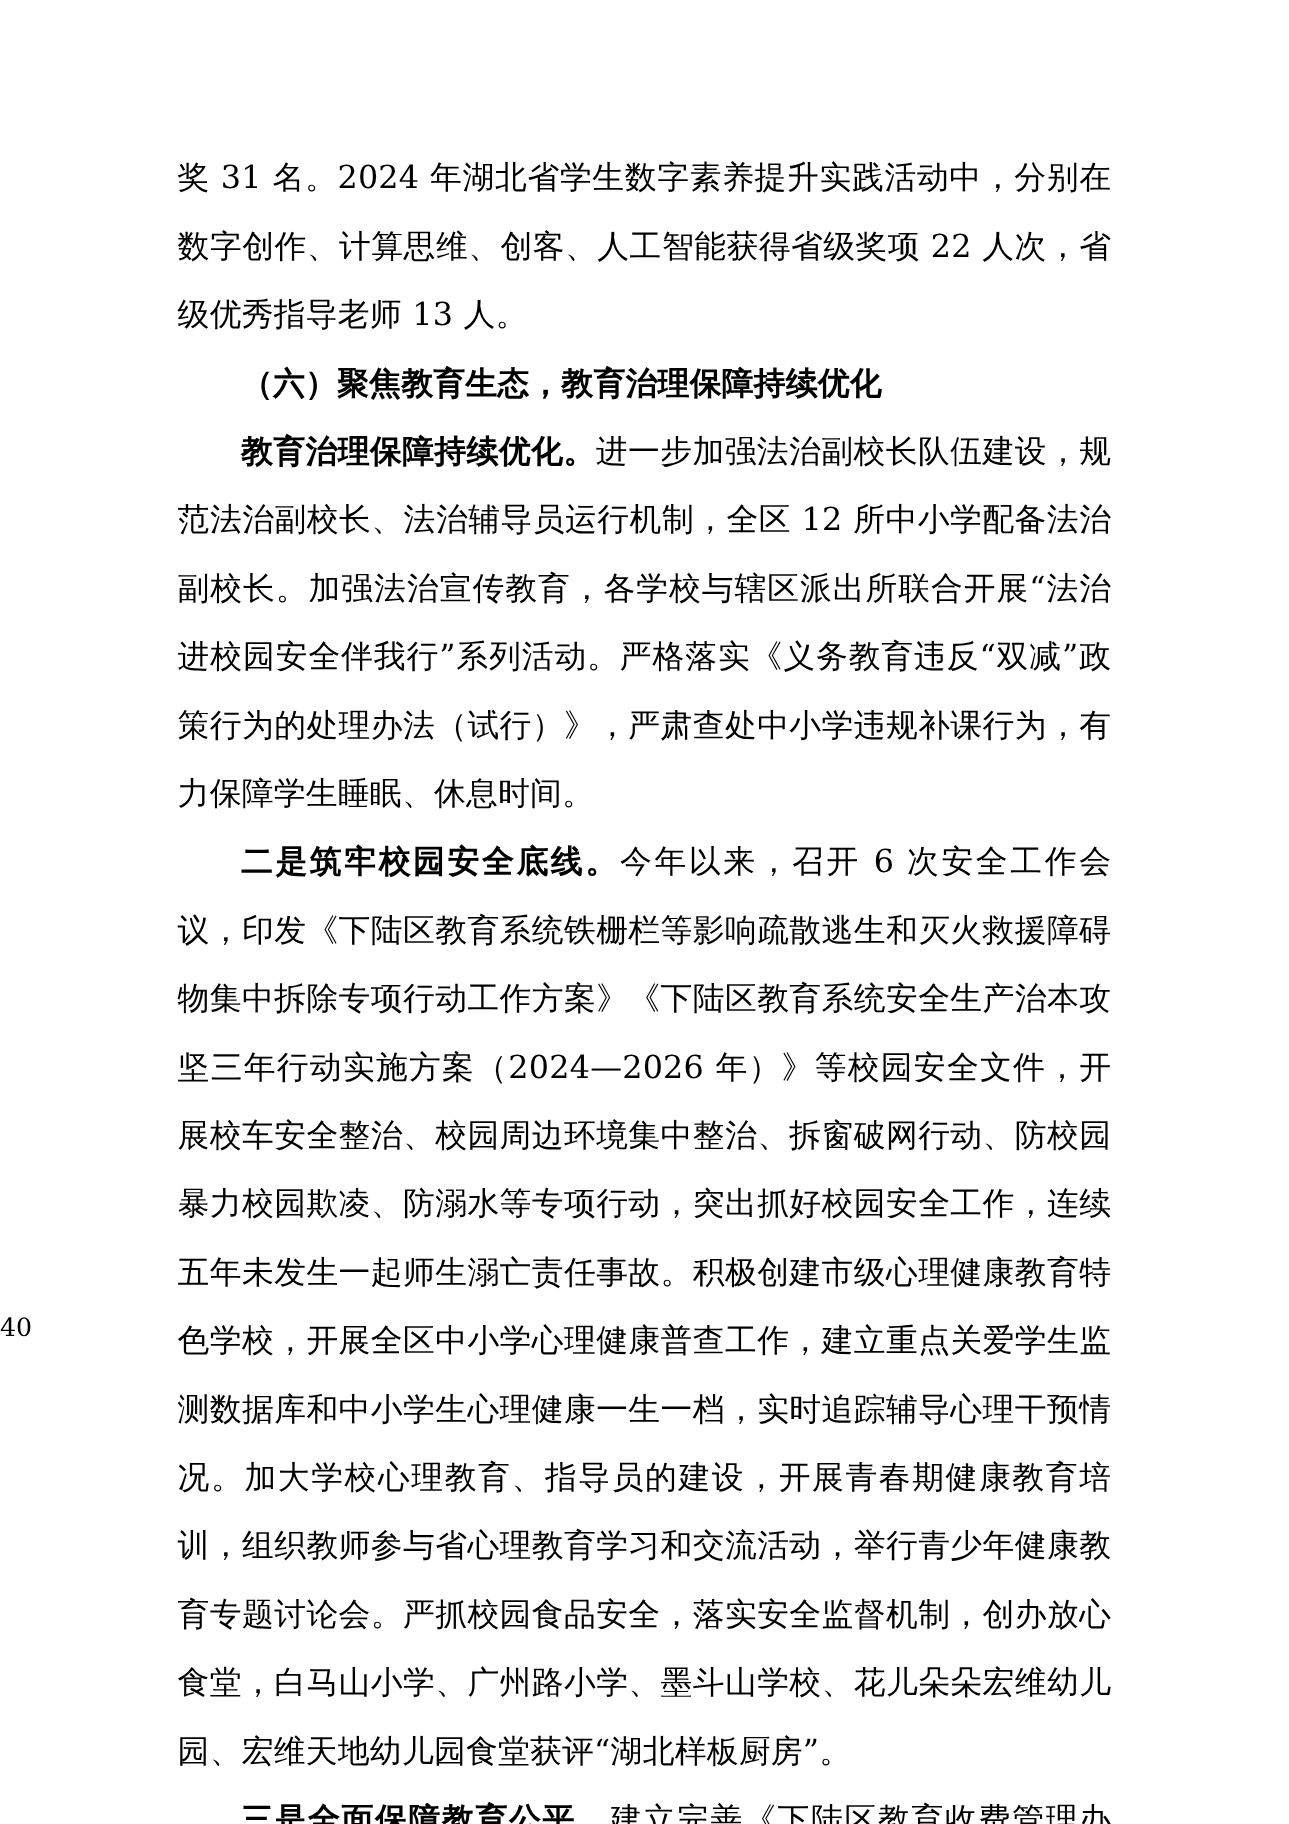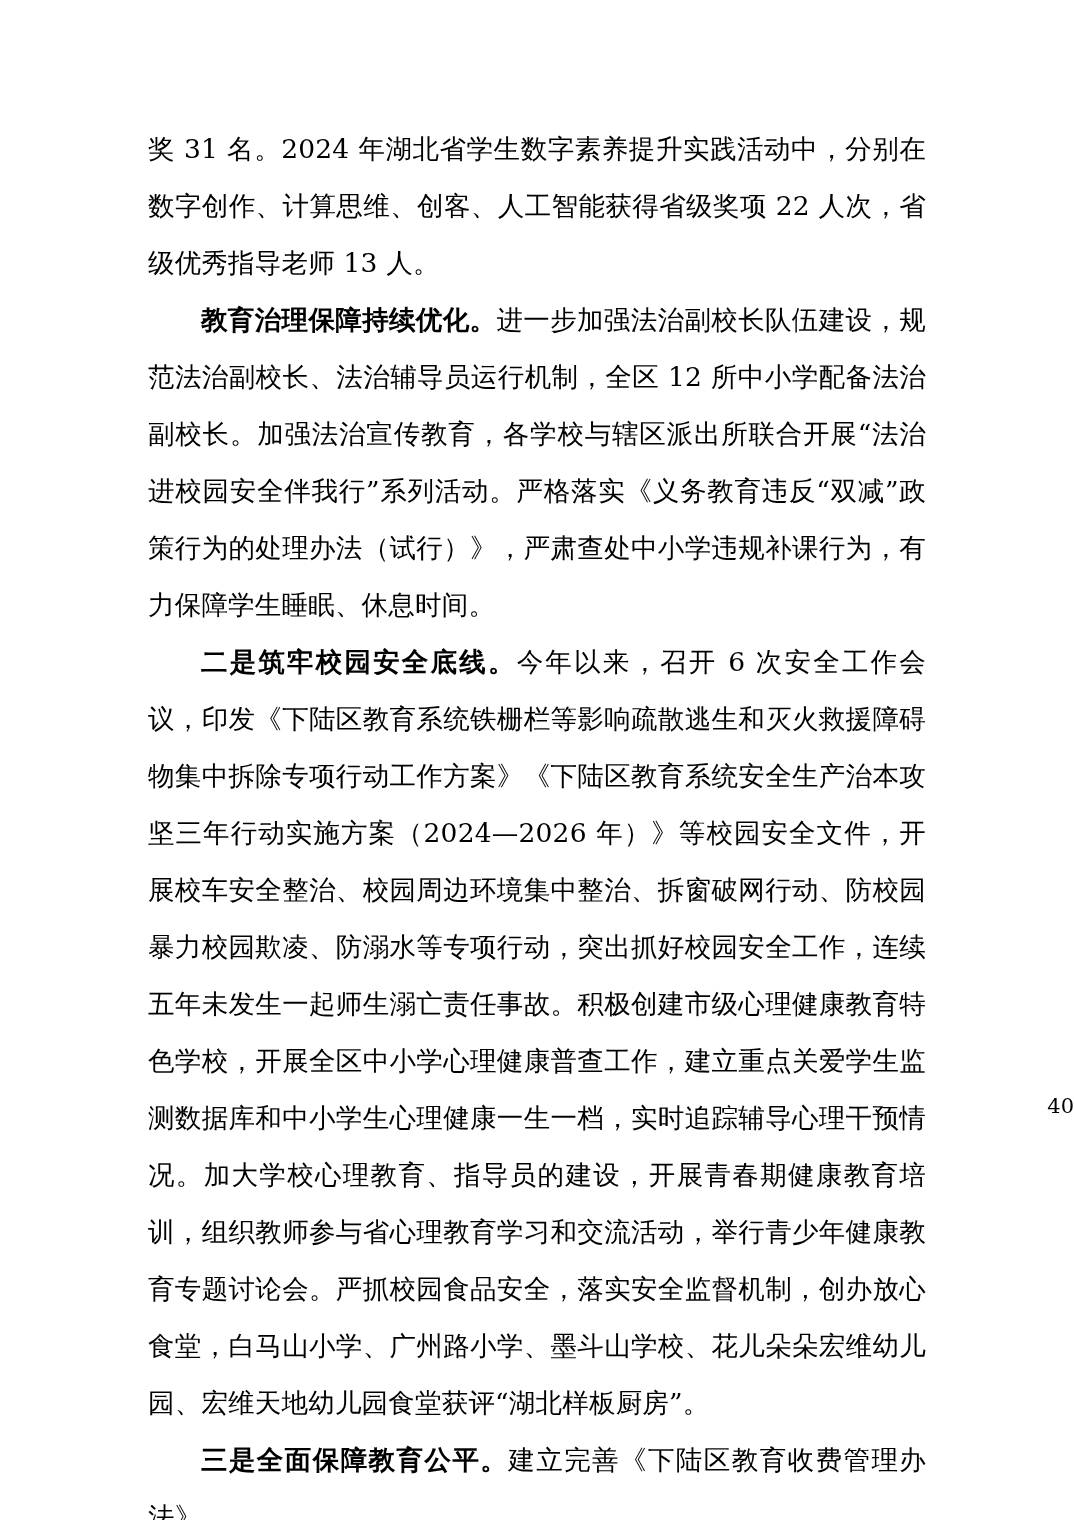--- a/index.html
+++ b/index.html
@@ -42,35 +42,36 @@
     font-family: "DejaVu Serif", "Liberation Serif", serif;
   }
   .lead {
     font-weight: bold;
   }
   .page-number {
     position: absolute;
     left: 0;
     right: 0;
     bottom: 58px;
-    text-align: right;
+    text-align: left;
     font-size: 21px;
     font-family: "DejaVu Serif", "Liberation Serif", serif;
     color: #000000;
   }
 </style>
 </head>
 <body>
 
 <div class="page">
 
   <div class="body-text">
 
     <p>奖 31 名。2024 年湖北省学生数字素养提升实践活动中，分别在数字创作、计算思维、创客、人工智能获得省级奖项 22 人次，省级优秀指导老师 13 人。</p>
 
+    <p class="indent heading">（六）聚焦教育生态，教育治理保障持续优化</p>
 
     <p class="indent"><span class="lead">教育治理保障持续优化。</span><span>进一步加强法治副校长队伍建设，规范法治副校长、法治辅导员运行机制，全区 12 所中小学配备法治副校长。加强法治宣传教育，各学校与辖区派出所联合开展“法治进校园安全伴我行”系列活动。严格落实《义务教育违反“双减”政策行为的处理办法（试行）》，严肃查处中小学违规补课行为，有力保障学生睡眠、休息时间。</span></p>
 
     <p class="indent"><span class="lead">二是筑牢校园安全底线。</span><span>今年以来，召开 6 次安全工作会议，印发《下陆区教育系统铁栅栏等影响疏散逃生和灭火救援障碍物集中拆除专项行动工作方案》《下陆区教育系统安全生产治本攻坚三年行动实施方案（2024—2026 年）》等校园安全文件，开展校车安全整治、校园周边环境集中整治、拆窗破网行动、防校园暴力校园欺凌、防溺水等专项行动，突出抓好校园安全工作，连续五年未发生一起师生溺亡责任事故。积极创建市级心理健康教育特色学校，开展全区中小学心理健康普查工作，建立重点关爱学生监测数据库和中小学生心理健康一生一档，实时追踪辅导心理干预情况。加大学校心理教育、指导员的建设，开展青春期健康教育培训，组织教师参与省心理教育学习和交流活动，举行青少年健康教育专题讨论会。严抓校园食品安全，落实安全监督机制，创办放心食堂，白马山小学、广州路小学、墨斗山学校、花儿朵朵宏维幼儿园、宏维天地幼儿园食堂获评“湖北样板厨房”。</span></p>
 
     <p class="indent"><span class="lead">三是全面保障教育公平。</span><span>建立完善《下陆区教育收费管理办法》，</span></p>
 
   </div>
 
   <div class="page-number">40</div>

